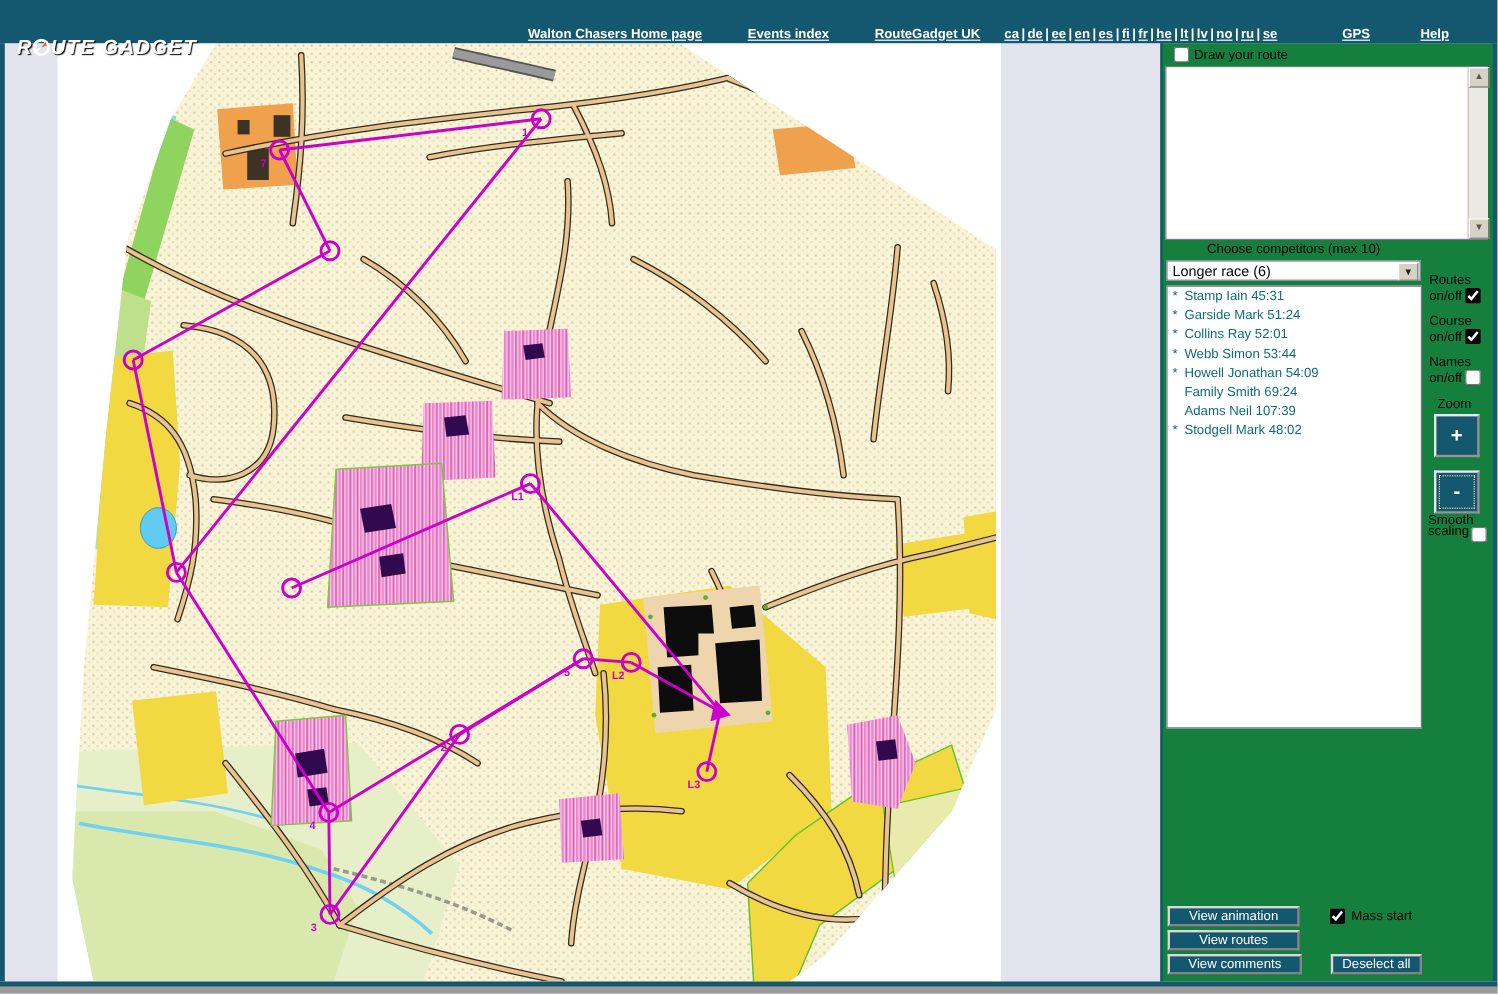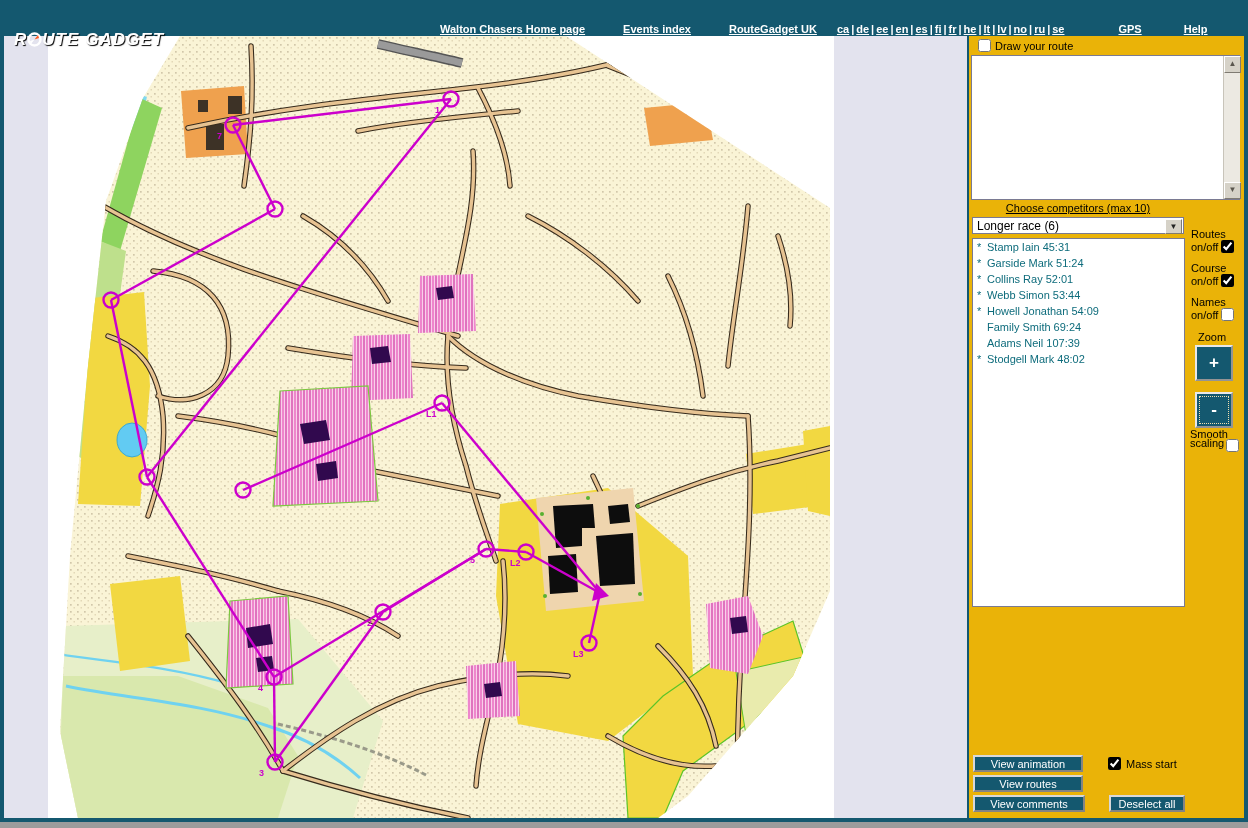--- a/index.html
+++ b/index.html
@@ -20,30 +20,30 @@
   #help-link{margin-left:42px;}
 
   
   #content{position:absolute;left:0;top:36px;width:1248px;height:782px;background:#e3e3ee;
            border-left:4px solid #14586f;border-right:5px solid #14586f;box-sizing:border-box;}
   #bottomframe{position:absolute;left:0;top:818px;width:1248px;height:10px;background:#9c9c9c;border-top:4px solid #14586f;box-sizing:border-box;}
 
   #map-holder{position:absolute;left:44px;top:0;width:786px;height:782px;background:#fff;}
 
   
-  #sidebar{position:absolute;left:963px;top:0;width:277px;height:782px;background:#eab308;border-left:2px solid #14586f;box-sizing:border-box;font-size:11px;color:#000;}
+  #sidebar{position:absolute;left:963px;top:0;width:277px;height:782px;background:#15803d;border-left:2px solid #14586f;box-sizing:border-box;font-size:11px;color:#000;}
   .cbrow{position:absolute;top:2px;height:15px;display:flex;align-items:center;gap:4px;}
   input[type=checkbox]{width:13px;height:13px;margin:0;accent-color:#000;}
   #drawroute-row{left:9px;} #snap-row{left:171px;margin-top:36px;}
   #route-box{position:absolute;left:2px;top:19px;width:268px;height:143px;background:#fff;border:1px solid #7a7a92;border-right:none;}
   .vscroll{position:absolute;right:0;top:0;width:16px;height:100%;background:#ece9e2;border-left:1px solid #c8c4ba;}
   .vscroll .sb{position:absolute;left:0;width:15px;height:15px;background:#d6d2c8;border:1px solid #fff;border-right-color:#7f7b72;border-bottom-color:#7f7b72;
                font-size:8px;color:#5a564e;text-align:center;line-height:14px;cursor:pointer;}
   .vscroll .up{top:0;} .vscroll .dn{bottom:0;}
-  #choose-label{position:absolute;left:0;top:166px;width:218px;text-align:center;text-decoration:underline;}
+  #choose-label{position:absolute;left:0;top:166px;width:218px;text-align:center;}
   #course-select{position:absolute;left:3px;top:181px;width:212px;height:17px;background:#fff;border:1px solid #7a7a92;box-sizing:border-box;cursor:pointer;}
   #course-select .val{position:absolute;left:4px;top:1px;font-size:12px;}
   #course-select .dd{position:absolute;right:1px;top:1px;width:15px;height:13px;background:#d6d2c8;border:1px solid #fff;border-right-color:#7f7b72;border-bottom-color:#7f7b72;
                      font-size:8px;text-align:center;line-height:13px;color:#222;}
   #competitor-list{position:absolute;left:3px;top:202px;width:213px;height:369px;background:#fff;border:1px solid #7a7a92;box-sizing:border-box;overflow:hidden;}
   .comp-item{height:16px;line-height:16px;color:#0e6c7c;white-space:nowrap;padding-left:4px;cursor:pointer;}
   .comp-item .star{display:inline-block;width:10px;}
   #toggles{position:absolute;left:222px;top:192px;width:55px;}
   .toggle{margin-bottom:9px;}
   .toggle .t1{display:block;}

